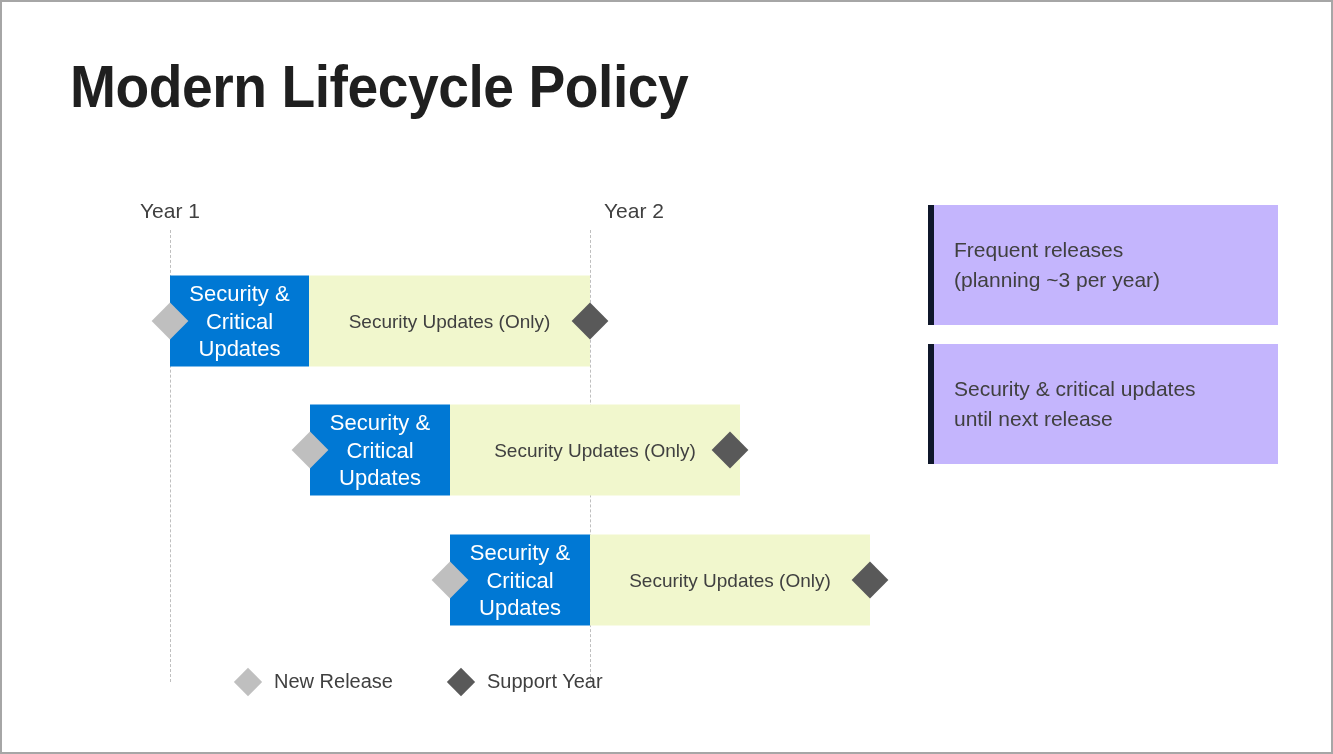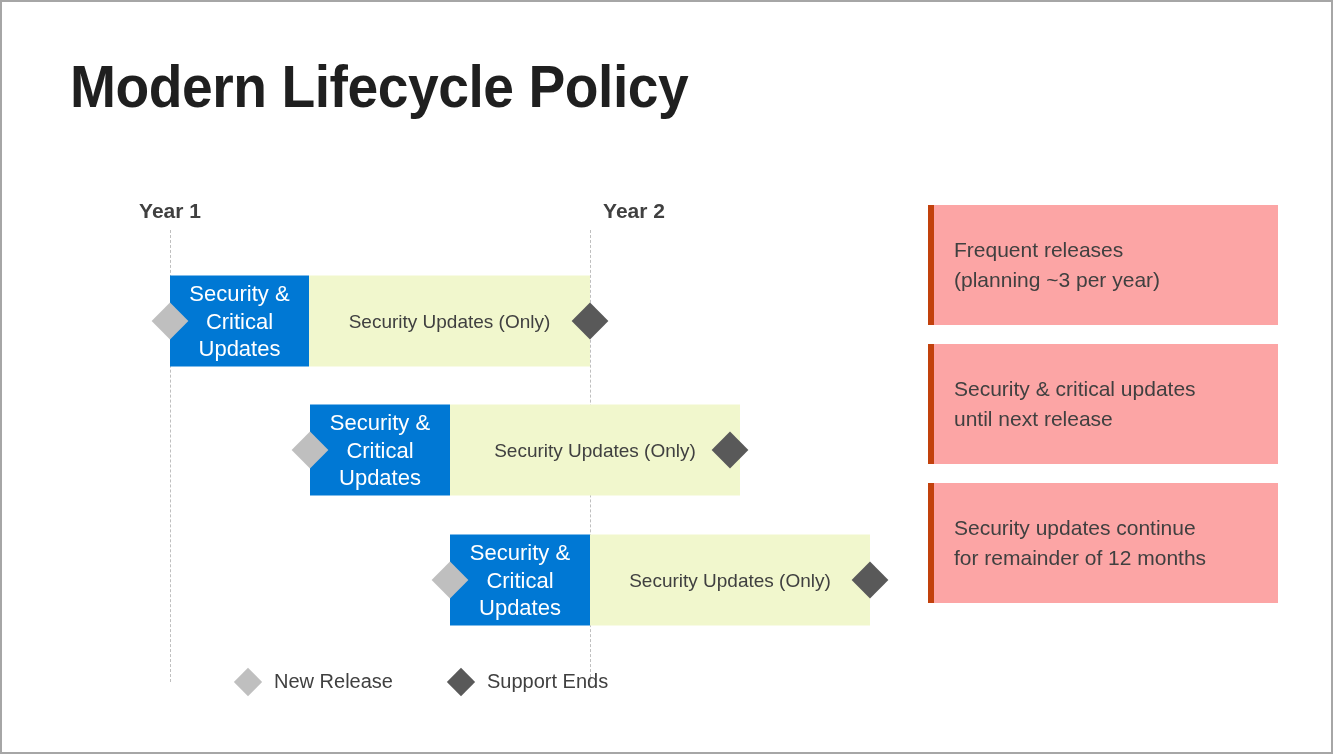--- a/index.html
+++ b/index.html
@@ -49,21 +49,20 @@
     height: 452px;
     border-left: 1px dashed #bfbfbf;
   }
   .year-label {
     position: absolute;
     top: 197px;
     font-size: 21px;
     color: #404040;
     transform: translateX(-50%);
     white-space: nowrap;
-    font-weight: bold;
   }
   .bar {
     position: absolute;
     display: flex;
     height: 91px;
     transform: translateY(-50%);
   }
   .seg-blue {
     background: #0078d4;
     color: #ffffff;
@@ -124,22 +123,22 @@
   }
   
   #callouts {
     position: absolute;
     left: 926px;
     top: 203px;
     width: 350px;
   }
   .callout {
     position: relative;
-    background: #fca5a5;
-    border-left: 6px solid #c2410c;
+    background: #c4b5fd;
+    border-left: 6px solid #0f172a;
     box-sizing: border-box;
     width: 350px;
     height: 120px;
     margin-bottom: 19px;
     display: flex;
     align-items: center;
     padding-left: 20px;
     padding-right: 12px;
   }
   .callout-text {
@@ -192,32 +191,28 @@
     <div class="diamond end" style="left:868px; top:578px;"></div>
   </div>
 
   <div id="legend">
     <div class="legend-item" style="left:236px;">
       <span class="legend-swatch start"></span>
       <span class="legend-text">New Release</span>
     </div>
     <div class="legend-item" style="left:449px;">
       <span class="legend-swatch end"></span>
-      <span class="legend-text">Support Ends</span>
+      <span class="legend-text">Support Year</span>
     </div>
   </div>
 
   <div id="callouts">
     <div class="callout">
       <span class="callout-text">Frequent releases
 (planning ~3 per year)</span>
     </div>
     <div class="callout">
       <span class="callout-text">Security &amp; critical updates
 until next release</span>
     </div>
-    <div class="callout">
-      <span class="callout-text">Security updates continue
-for remainder of 12 months</span>
-    </div>
   </div>
 
 </div>
 
 </body></html>

